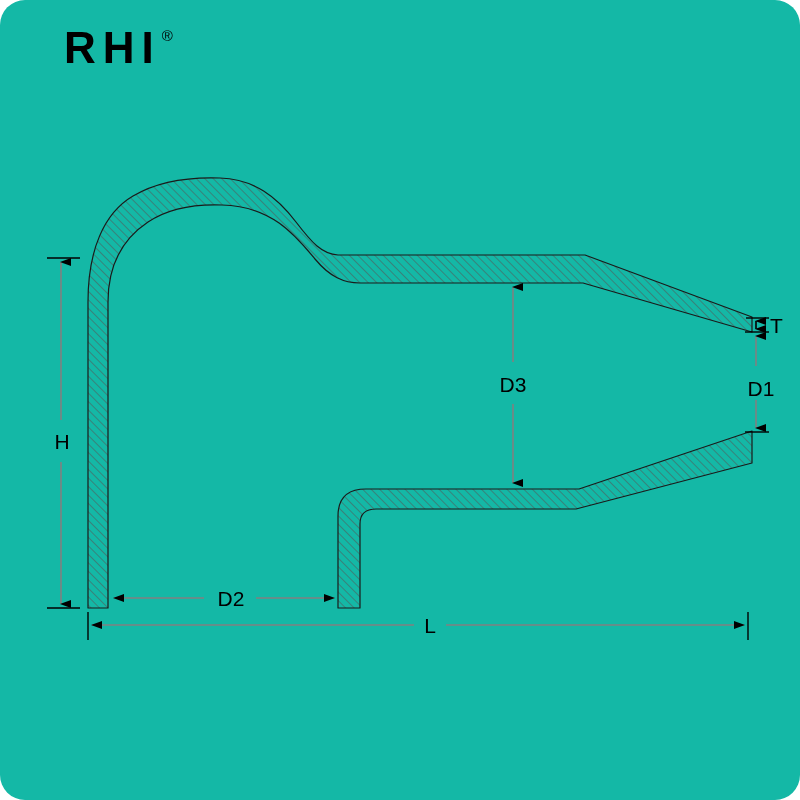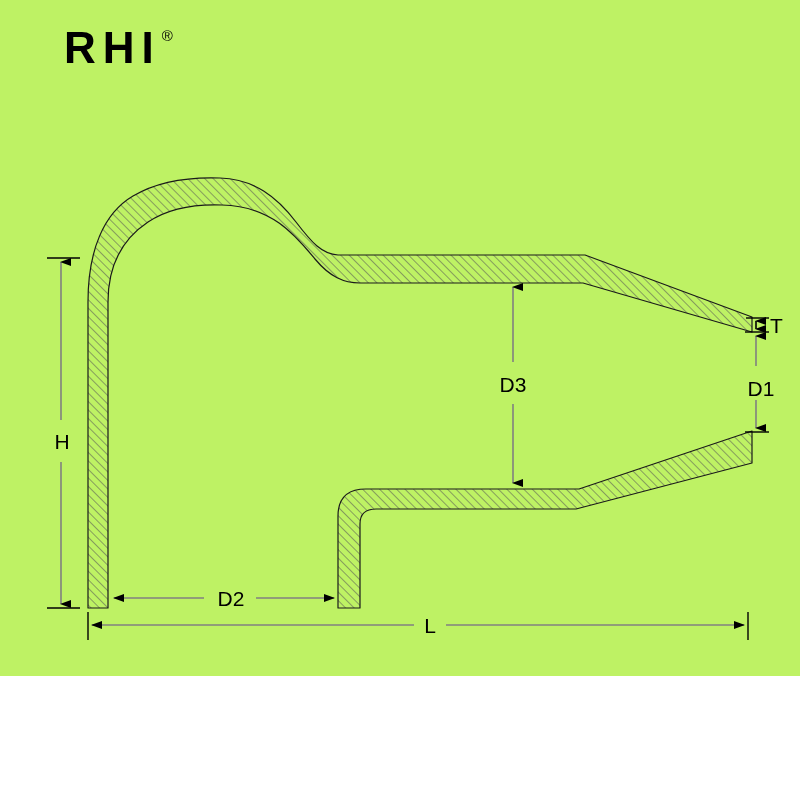--- a/index.html
+++ b/index.html
@@ -10,22 +10,23 @@
   body {
     width: 800px;
     height: 800px;
     font-family: "Liberation Sans", sans-serif;
     overflow: hidden;
     position: relative;
   }
   #stage {
     position: relative;
     width: 800px;
-    height: 676px;
-    background: #bef264;
+    height: 800px;
+    background: #14b8a6;
+    border-radius: 25px;
   }
   #logo {
     position: absolute;
     left: 64px;
     top: 26px;
     user-select: none;
     white-space: nowrap;
   }
   #logo .mark {
     font-family: "Liberation Sans", sans-serif;

